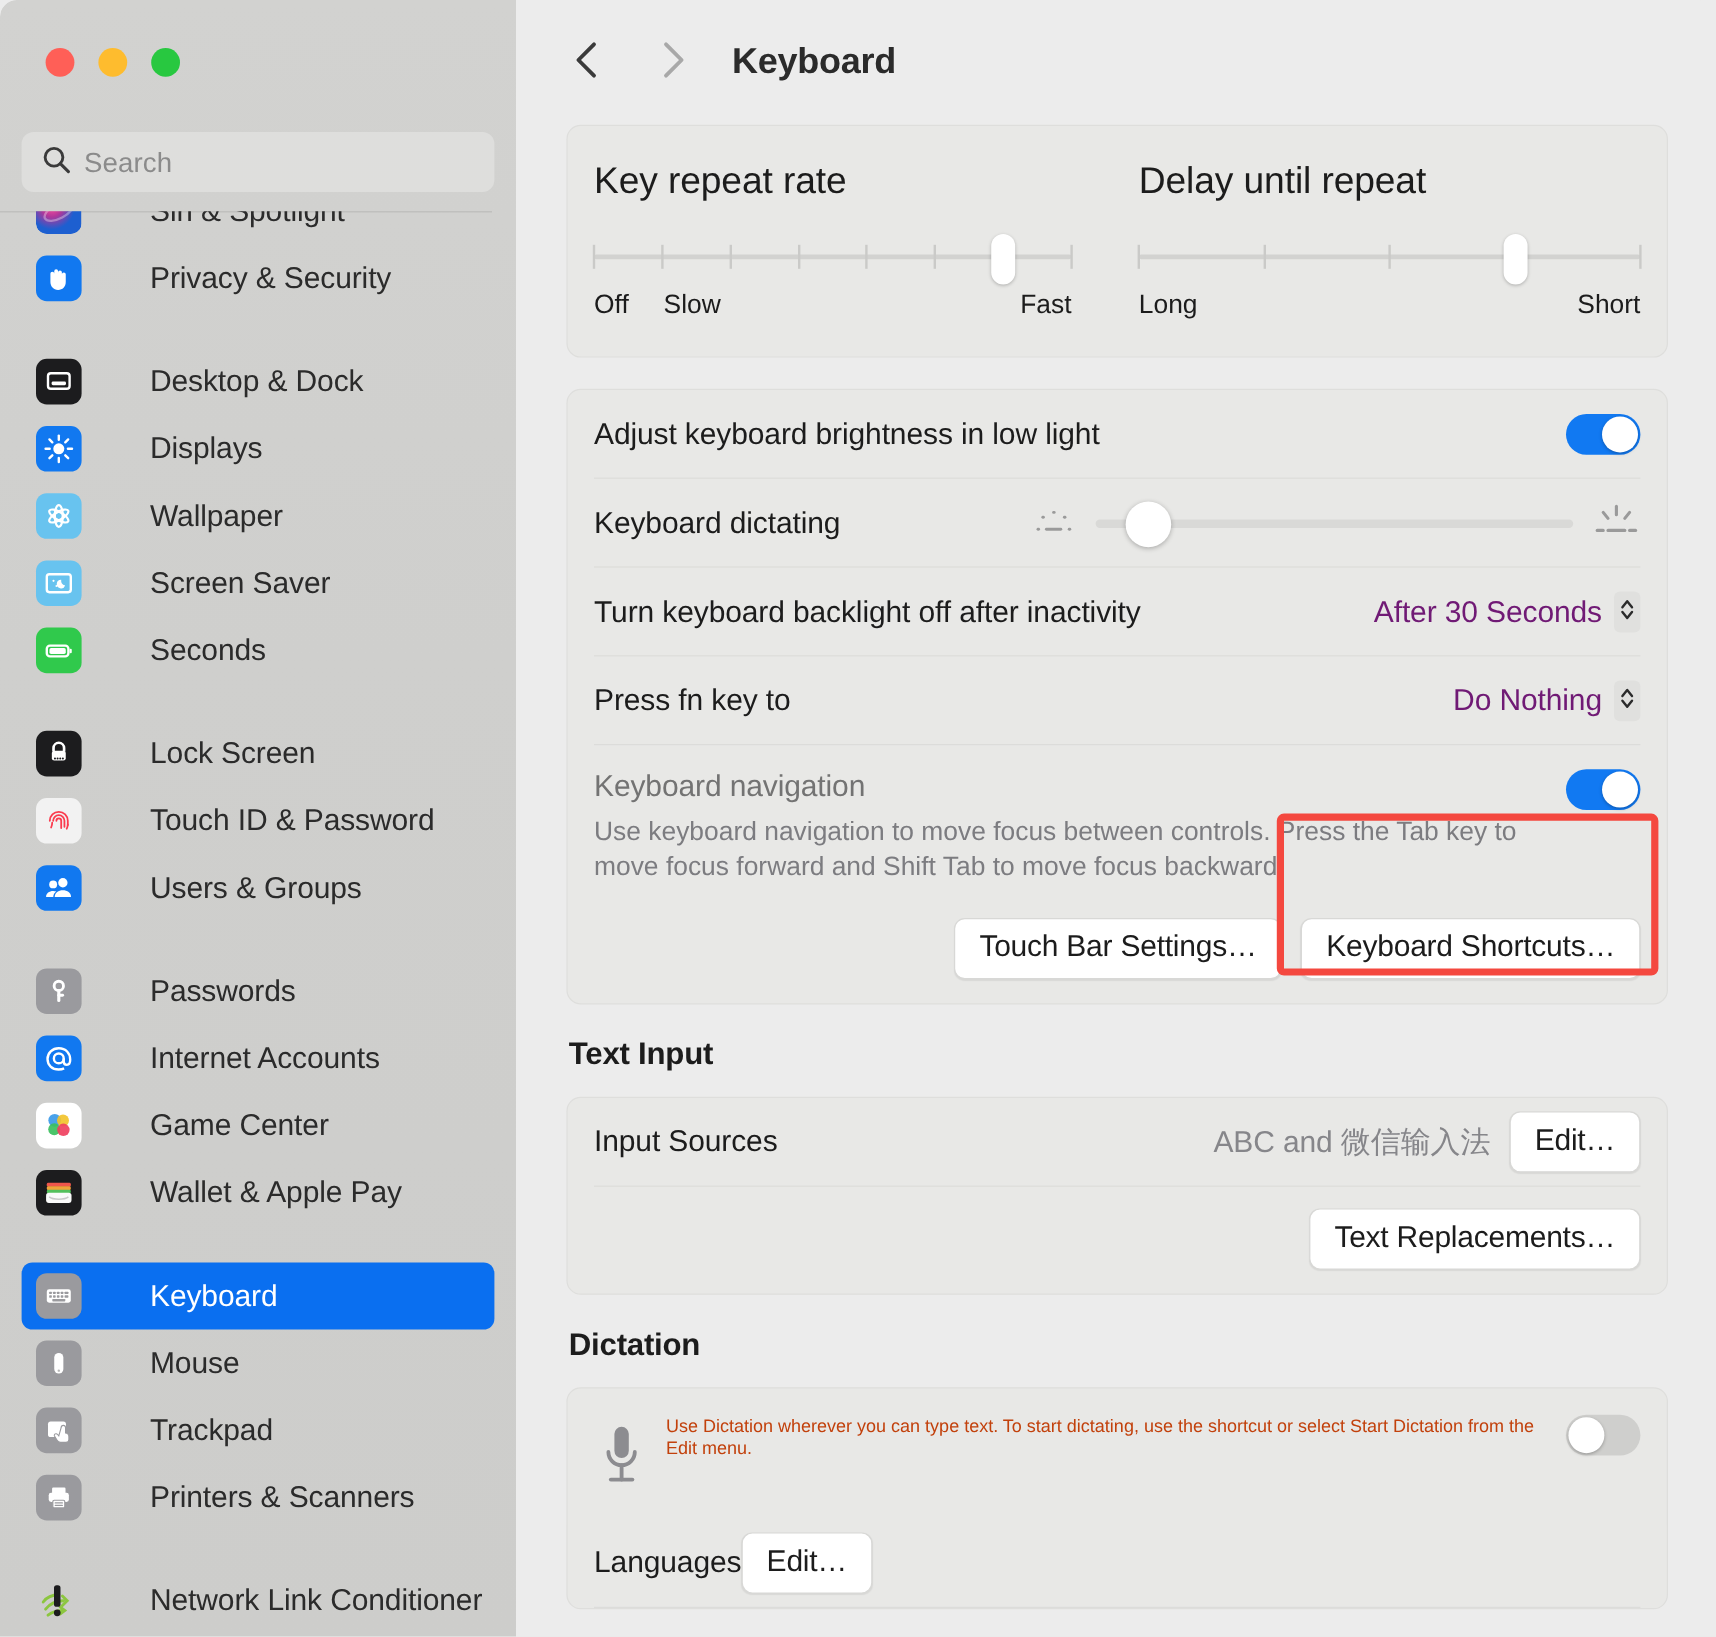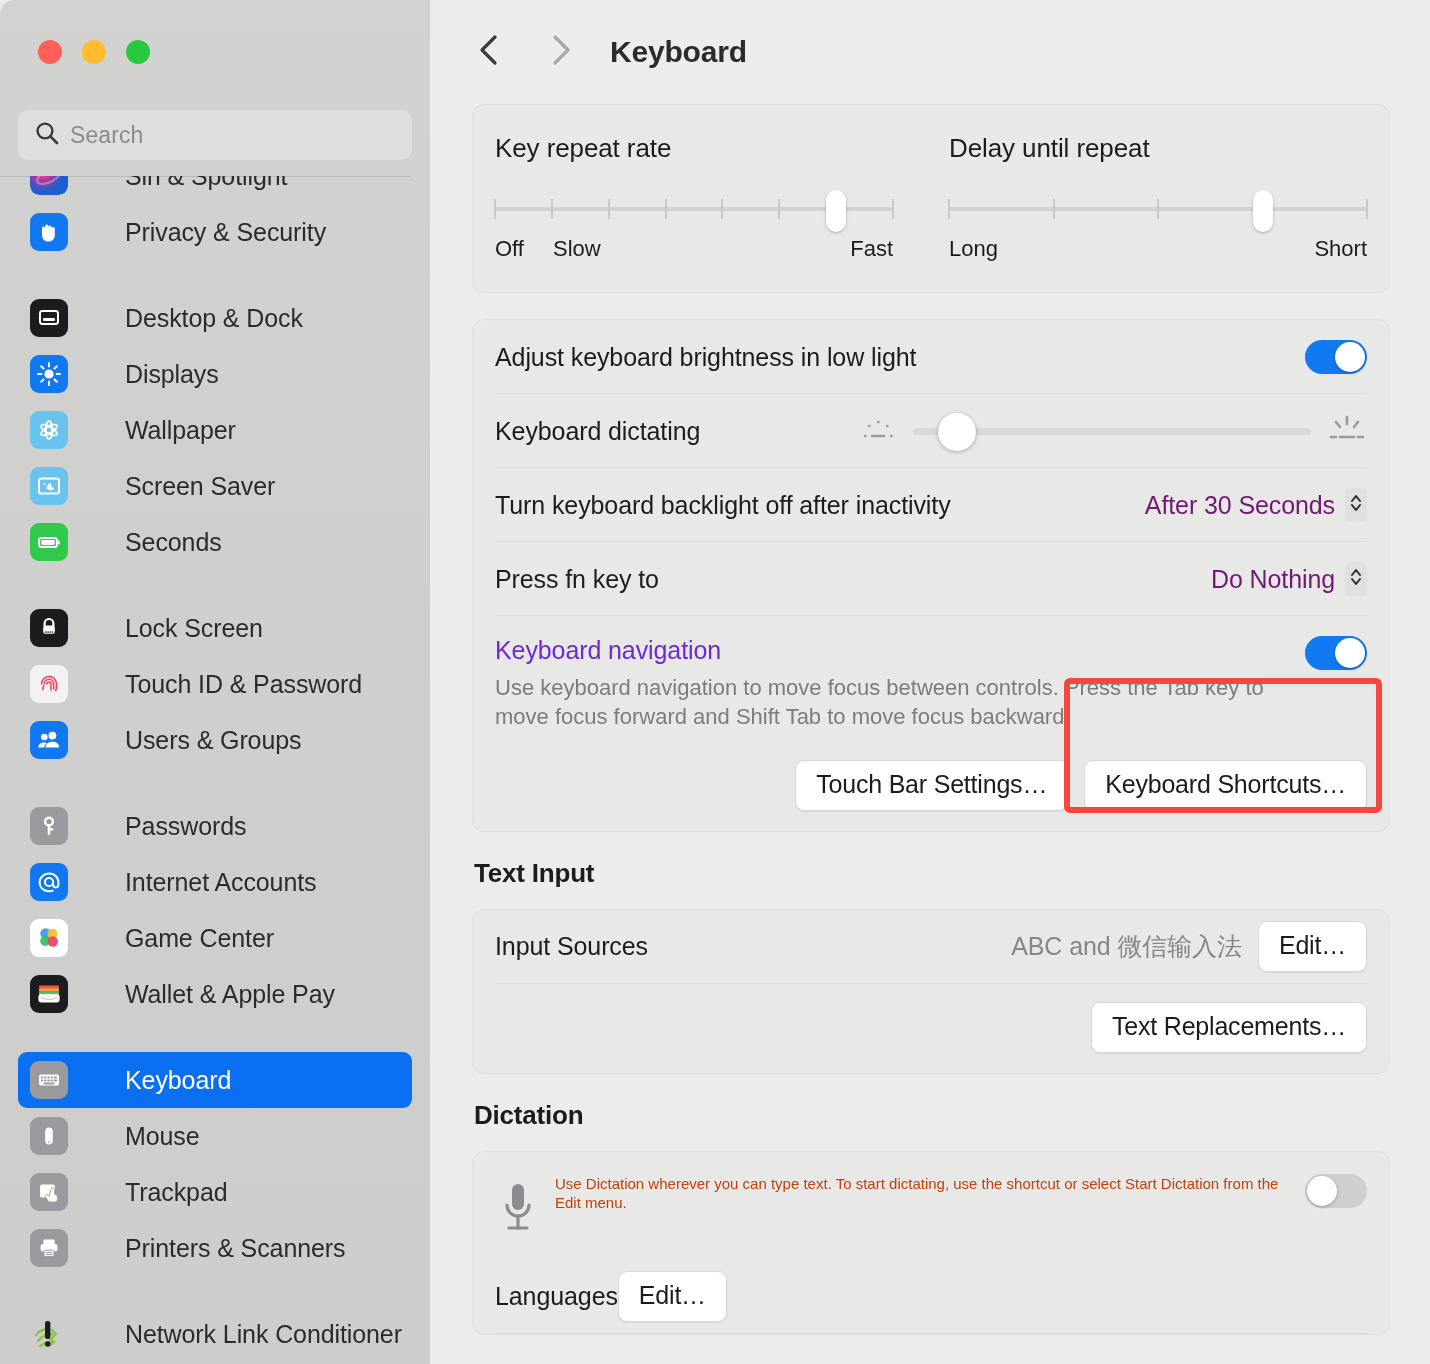--- a/index.html
+++ b/index.html
@@ -153,21 +153,21 @@
     margin-left: auto;
     letter-spacing: -0.1px;
   }
   .row-value.gray { color: #86868a; }
 
   
   .slider-card { padding: 28px 22px 26px; display: flex; }
   .slider-block { width: 50%; padding-right: 38px; }
   .slider-block:last-child { padding-right: 0; padding-left: 18px; }
   .slider-title {
-    font-size: 26px; color: #1c1c1c; letter-spacing: -0.1px;
+    font-size: 31px; color: #1c1c1c; letter-spacing: -0.1px;
     margin-bottom: 28px;
   }
   .tick-slider { position: relative; height: 34px; }
   .tick-track {
     position: absolute; left: 0; right: 0; top: 15px;
     height: 4px; background: #d2d2d0; border-radius: 2px;
   }
   .tick {
     position: absolute; top: 7px;
     width: 2px; height: 20px; background: #cacac8;
@@ -241,21 +241,21 @@
     letter-spacing: -0.2px;
   }
   .btn-row {
     display: flex; justify-content: flex-end; gap: 16px;
     padding: 18px 22px 20px;
     position: relative;
   }
 
   .kbnav-block { padding: 20px 22px 10px; position: relative; }
   .kbnav-head { display: flex; align-items: flex-start; }
-  .kbnav-title { font-size: 25px; color: #6d28d9; letter-spacing: -0.1px; }
+  .kbnav-title { font-size: 25px; color: #737373; letter-spacing: -0.1px; }
   .kbnav-desc {
     font-size: 22px; color: #7c7c80;
     line-height: 1.33; margin-top: 8px; max-width: 810px;
   }
 
   .section-title {
     font-size: 26px; font-weight: bold; color: #1c1c1c;
     margin: 10px 0 20px 2px; letter-spacing: -0.2px;
   }
 

